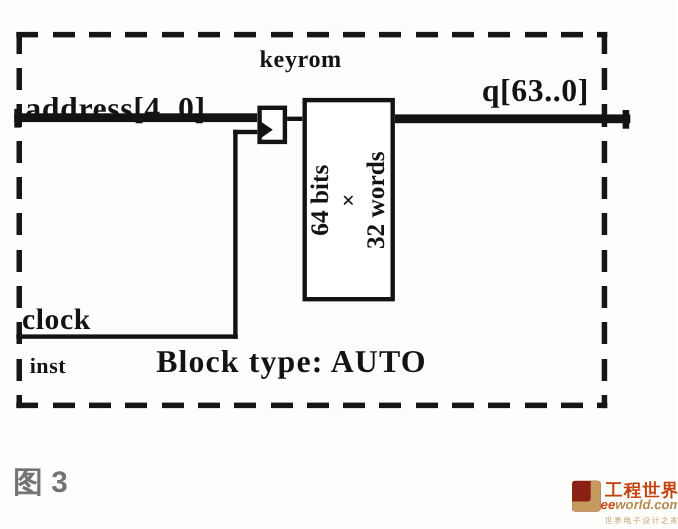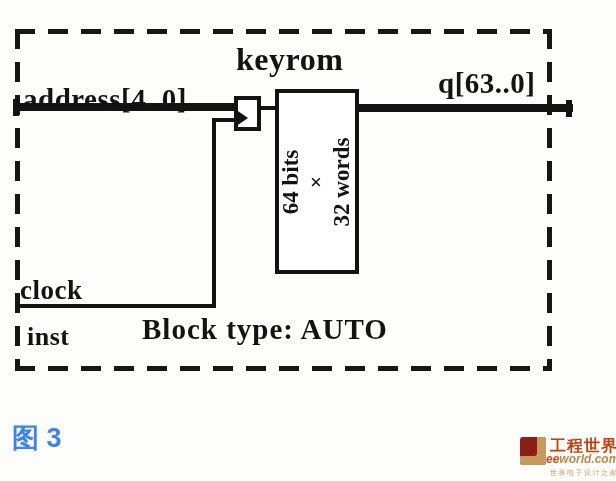--- a/index.html
+++ b/index.html
@@ -57,32 +57,32 @@
     transform: translate(-50%, -50%) rotate(-90deg);
     font-size: 23px; font-weight: bold; line-height: 1.15;
     text-align: center; white-space: nowrap;
   }
   .rom-text span { display: block; }
   .rom-times { font-size: 21px; }
 
   
   .label { position: absolute; z-index: 5; white-space: nowrap; font-weight: bold; letter-spacing: 0.5px; }
   .label-address { left: 23px;  top: 66px;  font-size: 29px; margin-top: 17px; }
-  .label-keyrom  { left: 236px; top: 41px;  font-size: 32px; }
+  .label-keyrom  { left: 236px; top: 41px;  font-size: 22px; }
   .label-q       { left: 438px; top: 67px;  font-size: 29px; text-align: center; }
   .label-clock   { left: 20px;  top: 275px; font-size: 27px; }
-  .label-inst    { left: 27px;  top: 322px; font-size: 26px; }
+  .label-inst    { left: 27px;  top: 322px; font-size: 20px; }
   .label-blocktype { left: 108px; top: 313px; font-size: 29px; letter-spacing: 1px; margin-left: 34px; }
 
   
   .caption {
     position: absolute; left: 12px; top: 420px; z-index: 6;
     display: flex; align-items: baseline; gap: 44px;
     font-family: "Liberation Sans", "DejaVu Sans", sans-serif;
-    font-weight: bold; font-size: 27px; color: #3b82f6;
+    font-weight: bold; font-size: 27px; color: #737373;
     white-space: nowrap;
   }
 
   
   .watermark { position: absolute; left: 516px; top: 431px; z-index: 2; width: 100px;
     font-family: "Liberation Sans", "DejaVu Sans", sans-serif; }
   .wm-logo {
     position: absolute; left: 4px; top: 6px;
     width: 26px; height: 28px; border-radius: 3px;
     background: #8a2014;

